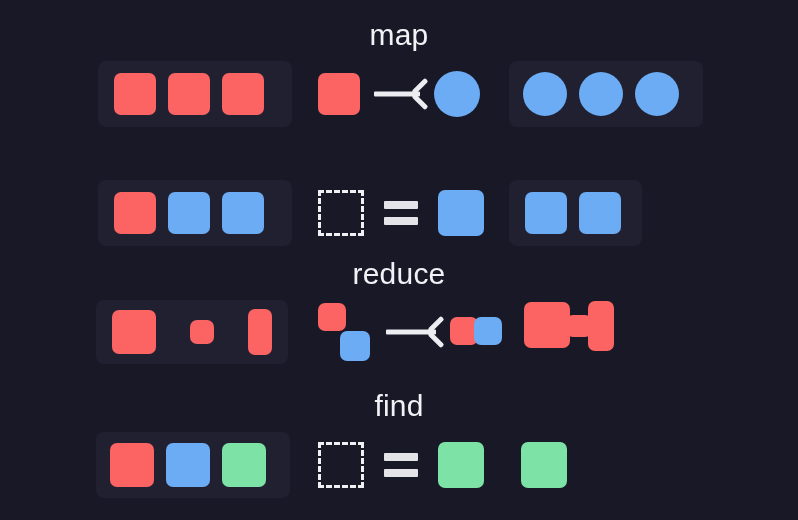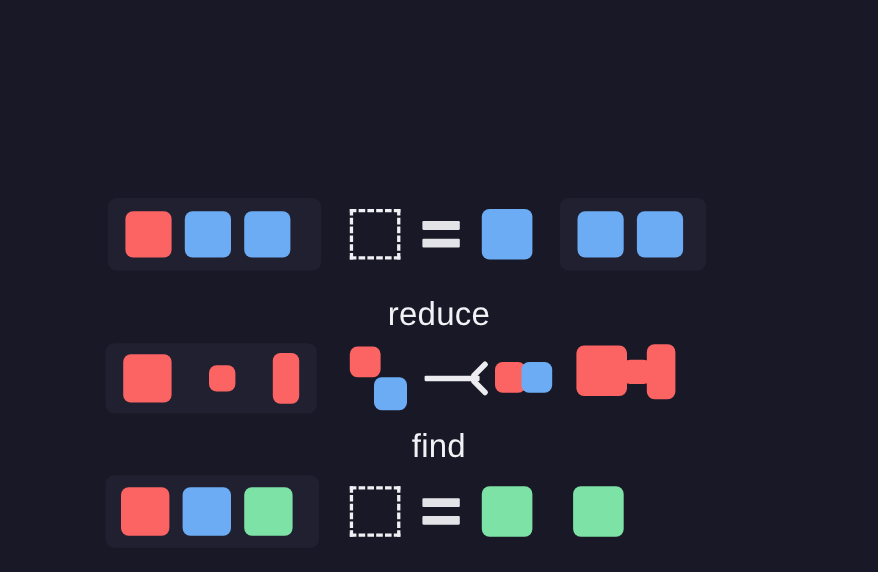--- a/index.html
+++ b/index.html
@@ -73,20 +73,45 @@
 
   
   .composite { position:absolute; }
   .composite span { position:absolute; background:#FC6463; border-radius:7px; }
 </style>
 </head>
 <body>
 
 <div class="stage">
 
+  <div class="row" style="top:20px;height:120px;">
+    <div class="row-title">map</div>
+
+    <div class="panel" style="left:98px; top:41px; width:194px; height:66px; padding:0 16px;">
+      <div class="sq s-red" style="width:42px;height:42px;"></div>
+      <div class="sq s-red" style="width:42px;height:42px;"></div>
+      <div class="sq s-red" style="width:42px;height:42px;"></div>
+    </div>
+
+    <div class="freegroup" style="left:318px; top:41px; height:66px; gap:14px;">
+      <div class="sq s-red" style="width:42px;height:42px;"></div>
+      <div class="arrow" style="width:46px;height:24px;">
+        <span class="shaft"></span>
+          <span class="head-a"></span>
+          <span class="head-b"></span>
+      </div>
+      <div class="circle s-blue" style="width:46px;height:46px;"></div>
+    </div>
+
+    <div class="panel" style="left:509px; top:41px; width:194px; height:66px; padding:0 14px;">
+      <div class="circle s-blue" style="width:44px;height:44px;"></div>
+      <div class="circle s-blue" style="width:44px;height:44px;"></div>
+      <div class="circle s-blue" style="width:44px;height:44px;"></div>
+    </div>
+  </div>
 
   <div class="row" style="top:139px;height:120px;">
 
     <div class="panel" style="left:98px; top:41px; width:194px; height:66px; padding:0 16px;">
       <div class="sq s-red" style="width:42px;height:42px;"></div>
       <div class="sq s-blue" style="width:42px;height:42px;"></div>
       <div class="sq s-blue" style="width:42px;height:42px;"></div>
     </div>
 
     <div class="freegroup" style="left:318px; top:41px; height:66px; gap:20px;">
@@ -97,21 +122,21 @@
       </div>
       <div class="sq s-blue" style="width:46px;height:46px;"></div>
     </div>
 
     <div class="panel" style="left:509px; top:41px; width:133px; height:66px; padding:0 16px;">
       <div class="sq s-blue" style="width:42px;height:42px;"></div>
       <div class="sq s-blue" style="width:42px;height:42px;"></div>
     </div>
   </div>
 
-  <div class="row" style="top:271px;height:120px;">
+  <div class="row" style="top:259px;height:120px;">
     <div class="row-title">reduce</div>
 
     <div class="panel" style="left:96px; top:41px; width:192px; height:64px; padding:0 16px; justify-content:space-between;">
       <div class="sq s-red" style="width:44px;height:44px;"></div>
       <div class="sq s-red" style="width:24px;height:24px;"></div>
       <div class="sq s-red" style="width:24px;height:46px;"></div>
     </div>
 
     <div class="freegroup" style="left:318px; top:38px; height:70px;">
       <div style="position:relative;width:56px;height:62px;">

